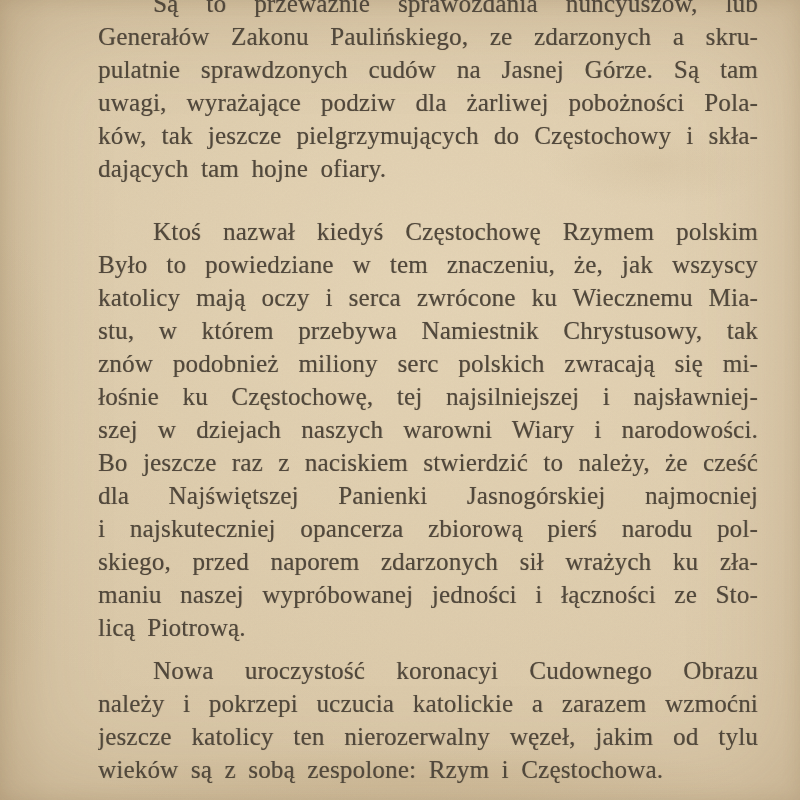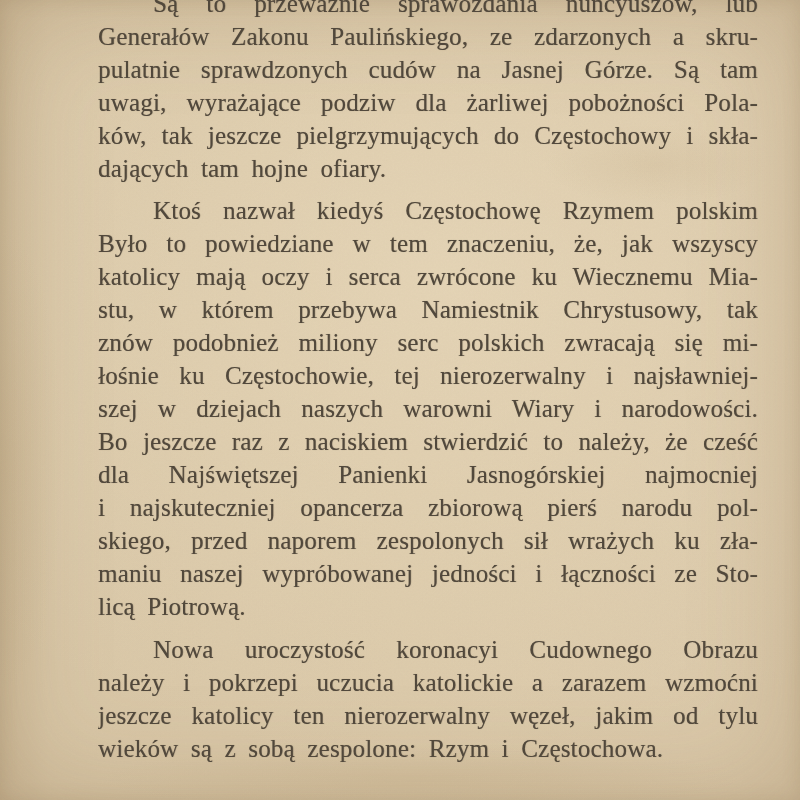--- a/index.html
+++ b/index.html
@@ -36,21 +36,21 @@
     position: absolute;
     left: 98px; top: -13px;
     width: 660px;
     font-size: 25px;
     line-height: 33px;
     color: #4f463a;
     text-shadow: 0.4px 0.4px 0.7px rgba(82,72,58,0.55);
     letter-spacing: 0.2px;
   }
   .para { margin: 0; }
-  .para-2 { margin-top: 9px; }
+  .para-2 { margin-top: 30px; }
   .para-3 { margin-top: 10px; }
   .line {
     height: 33px;
     overflow: hidden;
     text-align: justify;
     text-align-last: justify;
     word-spacing: 2px;
     white-space: normal;
   }
   .line.first { text-indent: 55px; }
@@ -81,26 +81,26 @@
       <div class="line">ków, tak jeszcze pielgrzymujących do Częstochowy i skła-</div>
       <div class="line last">dających tam hojne ofiary.</div>
     </div>
 
     <div class="para para-2">
       <div class="line first">Ktoś nazwał kiedyś Częstochowę Rzymem polskim</div>
       <div class="line">Było to powiedziane w tem znaczeniu, że, jak wszyscy</div>
       <div class="line">katolicy mają oczy i serca zwrócone ku Wiecznemu Mia-</div>
       <div class="line">stu, w którem przebywa Namiestnik Chrystusowy, tak</div>
       <div class="line">znów podobnież miliony serc polskich zwracają się mi-</div>
-      <div class="line">łośnie ku Częstochowie, tej nierozerwalny i najsławniej-</div>
+      <div class="line">łośnie ku Częstochowę, tej najsilniejszej i najsławniej-</div>
       <div class="line">szej w dziejach naszych warowni Wiary i narodowości.</div>
       <div class="line">Bo jeszcze raz z naciskiem stwierdzić to należy, że cześć</div>
       <div class="line">dla Najświętszej Panienki Jasnogórskiej najmocniej</div>
       <div class="line">i najskuteczniej opancerza zbiorową pierś narodu pol-</div>
-      <div class="line">skiego, przed naporem zespolonych sił wrażych ku zła-</div>
+      <div class="line">skiego, przed naporem zdarzonych sił wrażych ku zła-</div>
       <div class="line">maniu naszej wypróbowanej jedności i łączności ze Sto-</div>
       <div class="line last">licą Piotrową.</div>
     </div>
 
     <div class="para para-3">
       <div class="line first">Nowa uroczystość koronacyi Cudownego Obrazu</div>
       <div class="line">należy i pokrzepi uczucia katolickie a zarazem wzmoćni</div>
       <div class="line">jeszcze katolicy ten nierozerwalny węzeł, jakim od tylu</div>
       <div class="line last">wieków są z sobą zespolone: Rzym i Częstochowa.</div>
     </div>

